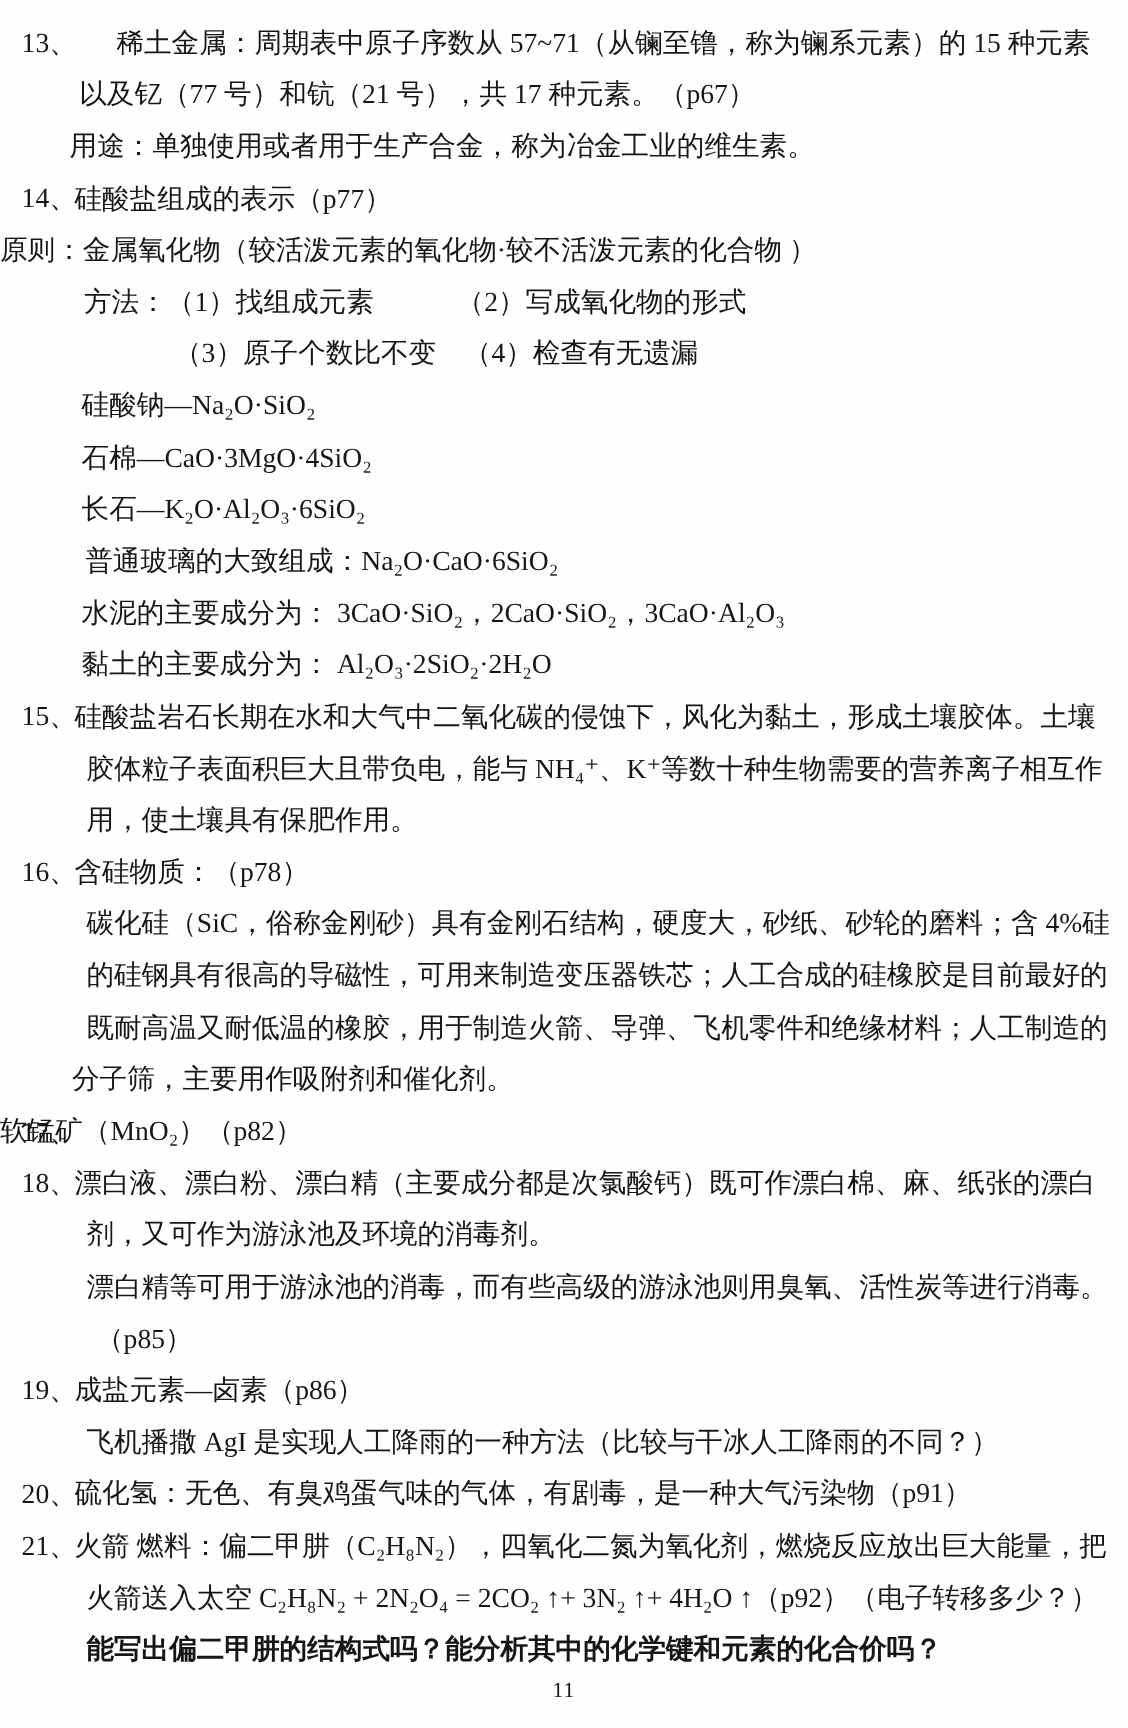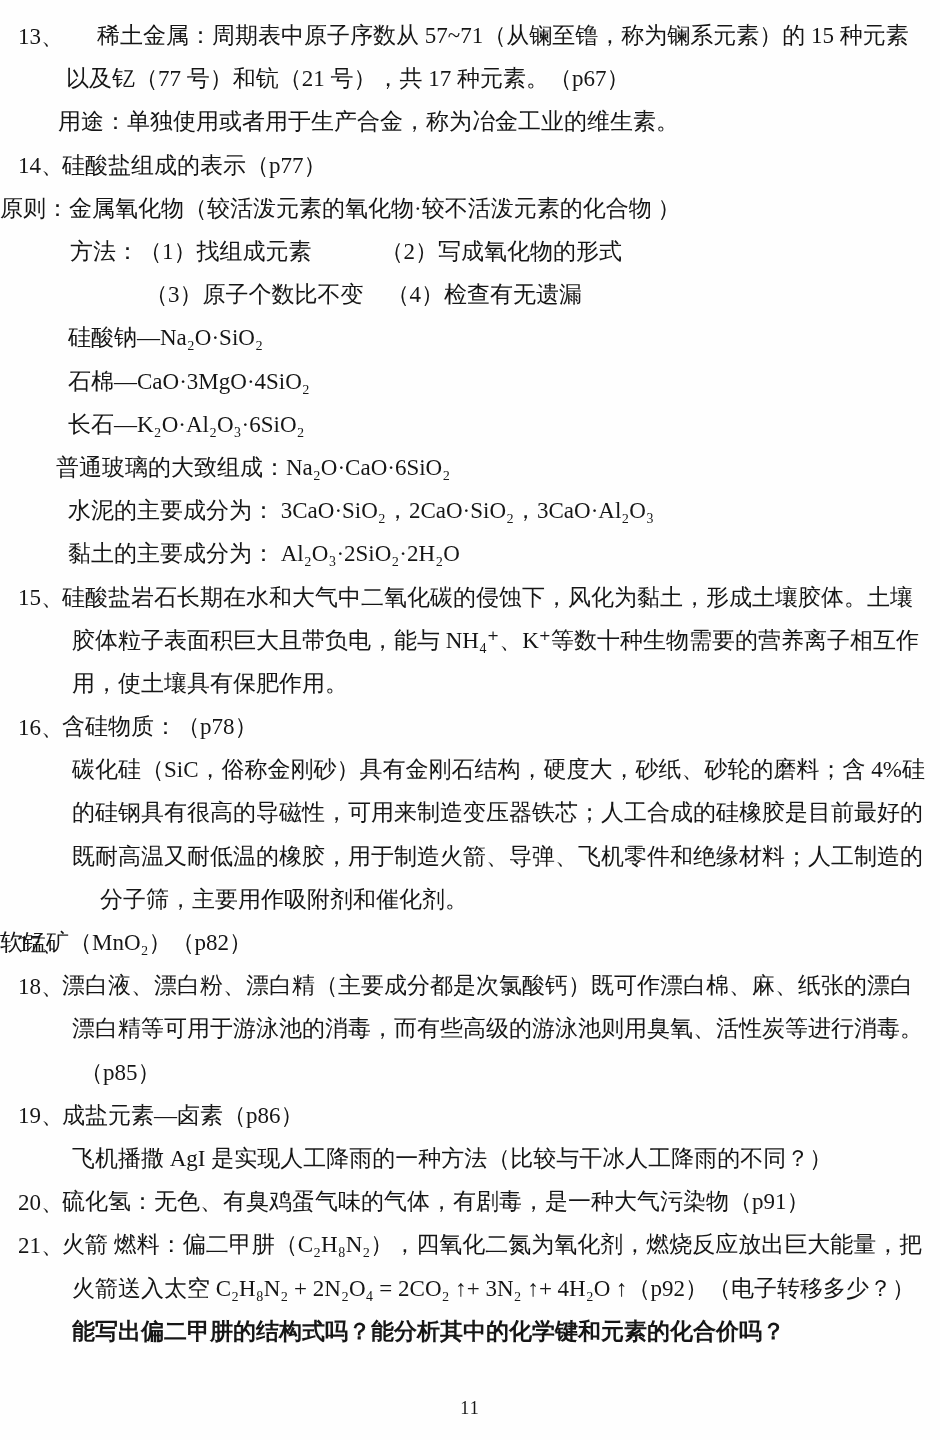--- a/index.html
+++ b/index.html
@@ -91,21 +91,21 @@
       <div class="line">
     
     <span class="txt" style="margin-left: 68px; text-align: center;">石棉—CaO·3MgO·4SiO₂</span>
   </div>
       <div class="line">
     
     <span class="txt" style="margin-left: 68px;">长石—K₂O·Al₂O₃·6SiO₂</span>
   </div>
       <div class="line">
     
-    <span class="txt" style="margin-left: 56px;">普通玻璃的大致组成：Na₂O·CaO·6SiO₂</span>
+    <span class="txt" style="margin-left: 71px;">普通玻璃的大致组成：Na₂O·CaO·6SiO₂</span>
   </div>
       <div class="line">
     
     <span class="txt" style="margin-left: 68px;">水泥的主要成分为： 3CaO·SiO₂，2CaO·SiO₂，3CaO·Al₂O₃</span>
   </div>
       <div class="line">
     
     <span class="txt" style="margin-left: 68px;">黏土的主要成分为： Al₂O₃·2SiO₂·2H₂O</span>
   </div>
       <div class="line">
@@ -131,29 +131,33 @@
       <div class="line">
     
     <span class="txt" style="margin-left: 72px;">的硅钢具有很高的导磁性，可用来制造变压器铁芯；人工合成的硅橡胶是目前最好的</span>
   </div>
       <div class="line">
     
     <span class="txt" style="margin-left: 72px;">既耐高温又耐低温的橡胶，用于制造火箭、导弹、飞机零件和绝缘材料；人工制造的</span>
   </div>
       <div class="line">
     
-    <span class="txt" style="margin-left: 100px;">分子筛，主要用作吸附剂和催化剂。</span>
+    <span class="txt" style="margin-left: 60px;">分子筛，主要用作吸附剂和催化剂。</span>
   </div>
       <div class="line">
     <span class="num">17、</span>
     <span class="txt" style="">软锰矿（MnO₂）（p82）</span>
   </div>
       <div class="line">
     <span class="num">18、</span>
     <span class="txt" style="margin-left: 62px; font-family: Liberation Serif, serif;">漂白液、漂白粉、漂白精（主要成分都是次氯酸钙）既可作漂白棉、麻、纸张的漂白</span>
+  </div>
+      <div class="line">
+    
+    <span class="txt" style="margin-left: 72px;">剂，又可作为游泳池及环境的消毒剂。</span>
   </div>
       <div class="line">
     
     <span class="txt" style="margin-left: 72px;">漂白精等可用于游泳池的消毒，而有些高级的游泳池则用臭氧、活性炭等进行消毒。</span>
   </div>
       <div class="line">
     
     <span class="txt" style="margin-left: 80px;">（p85）</span>
   </div>
       <div class="line">

